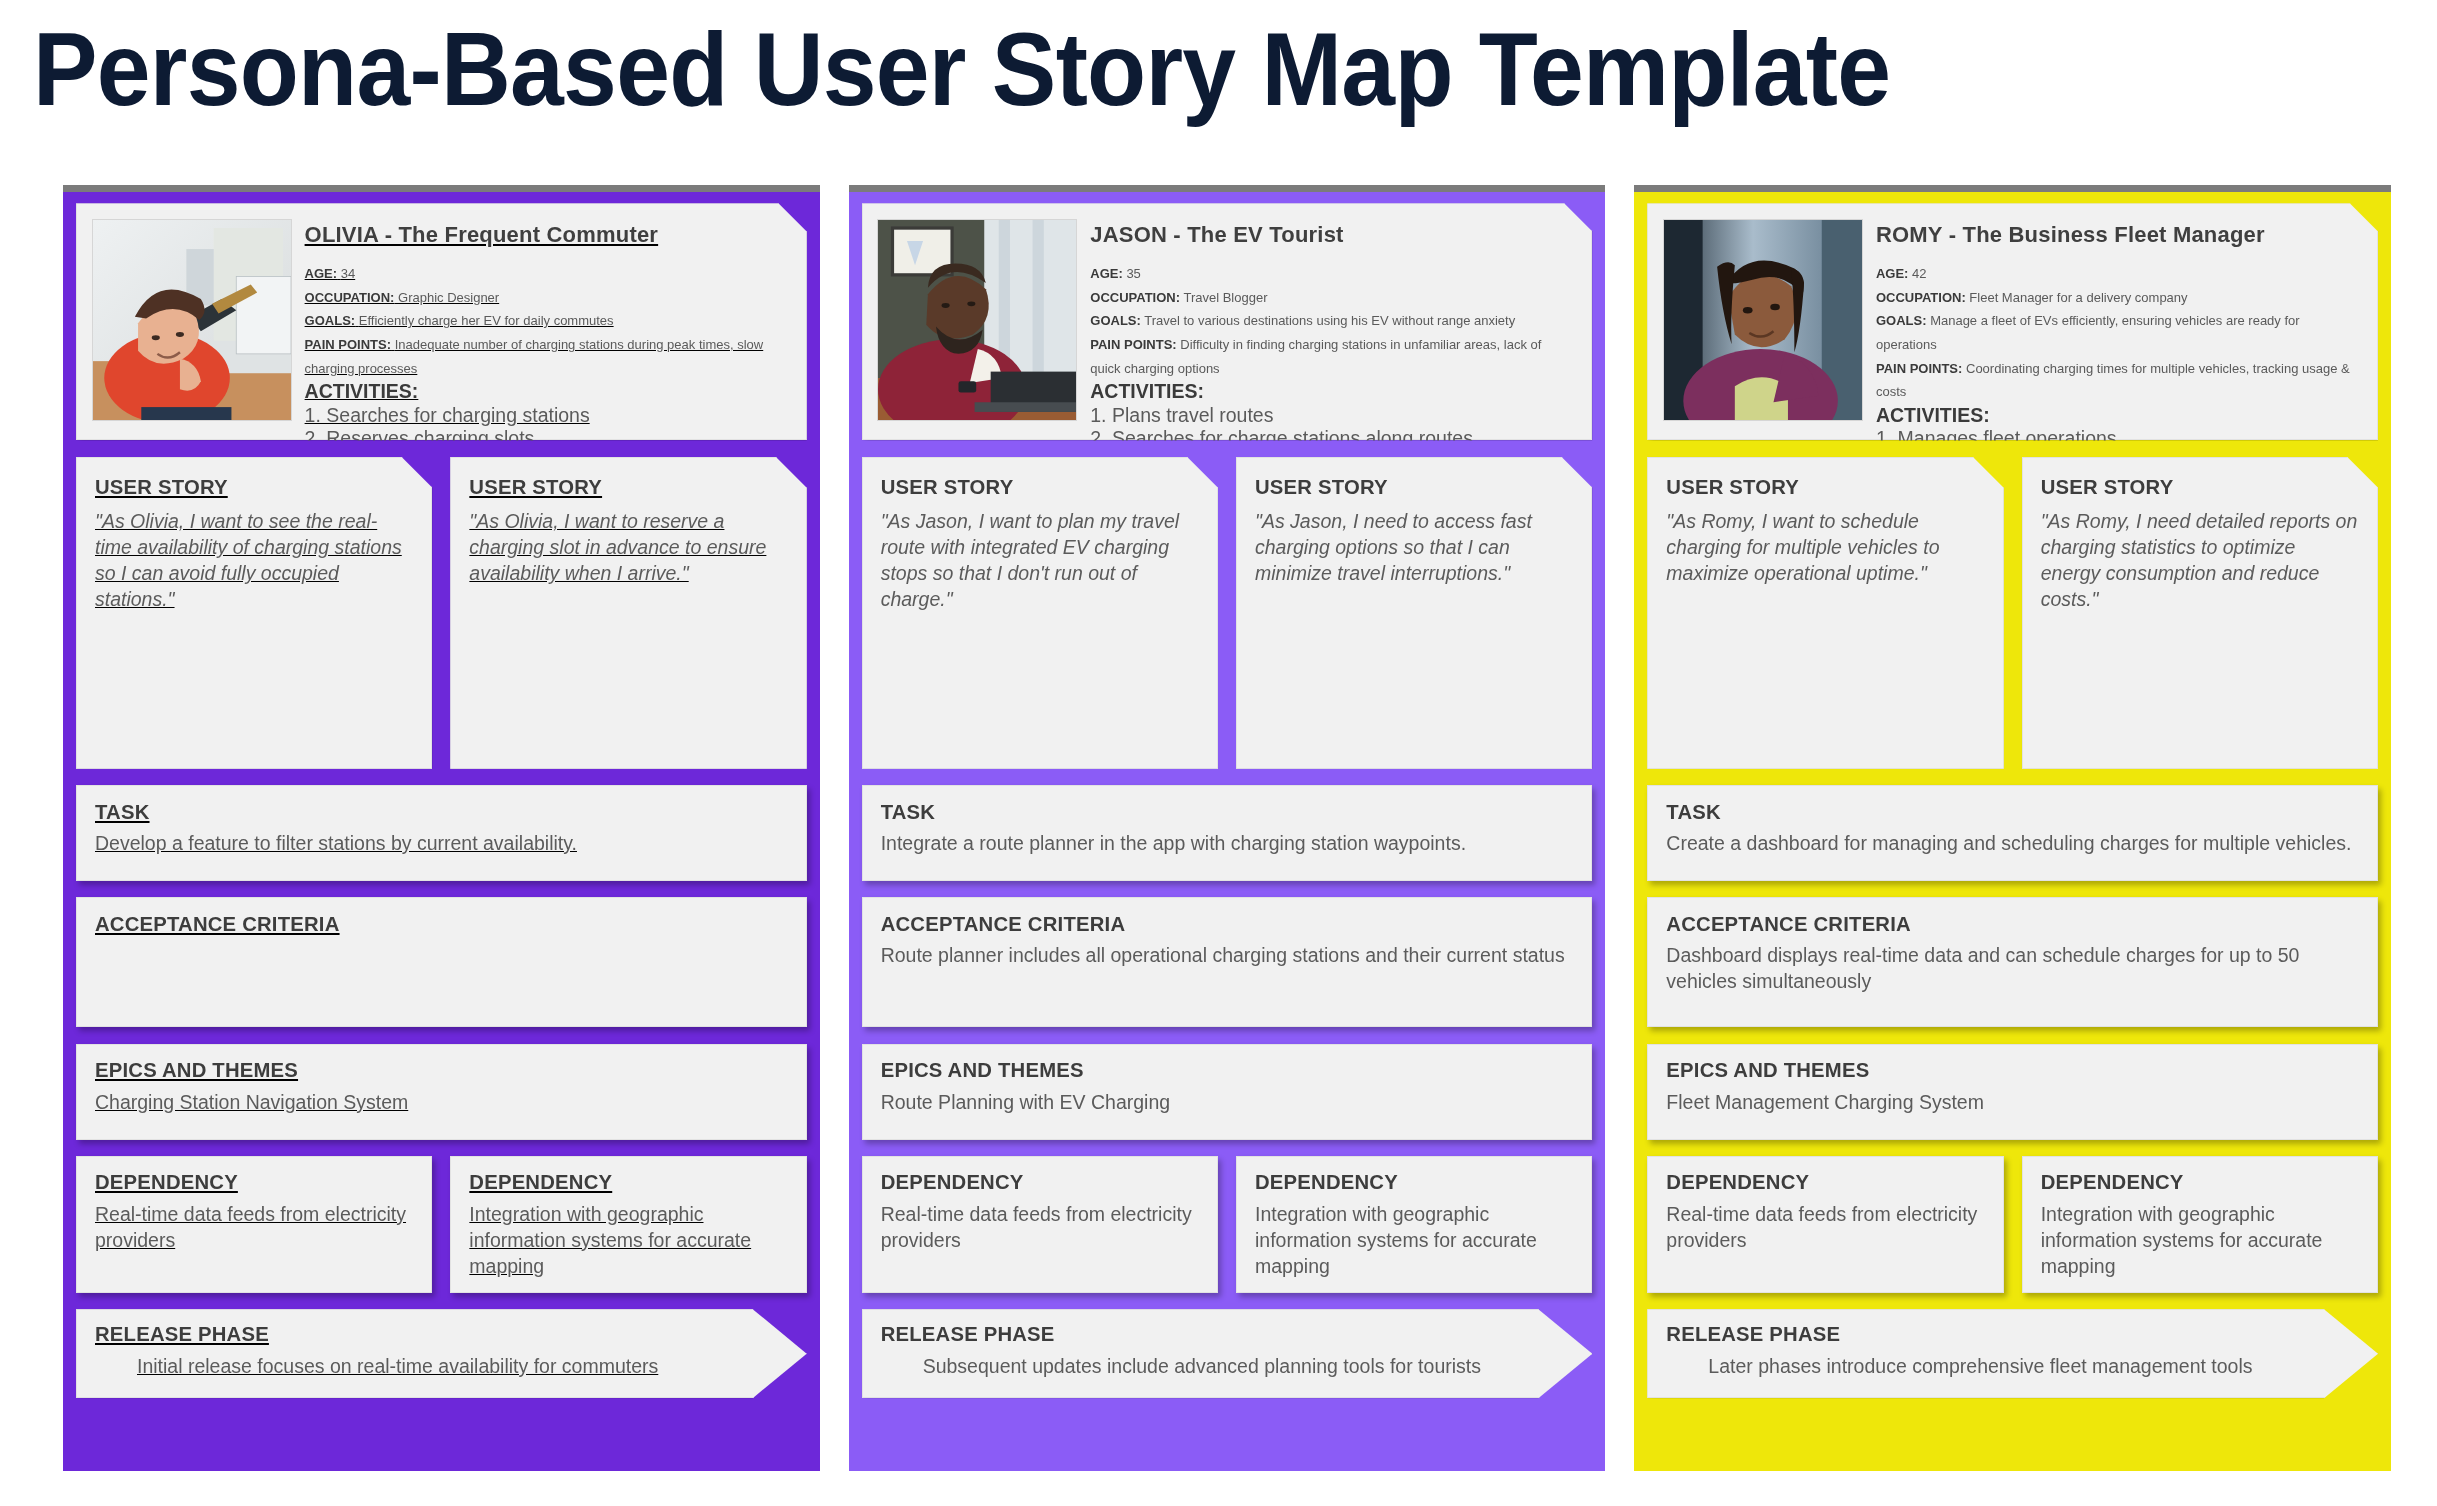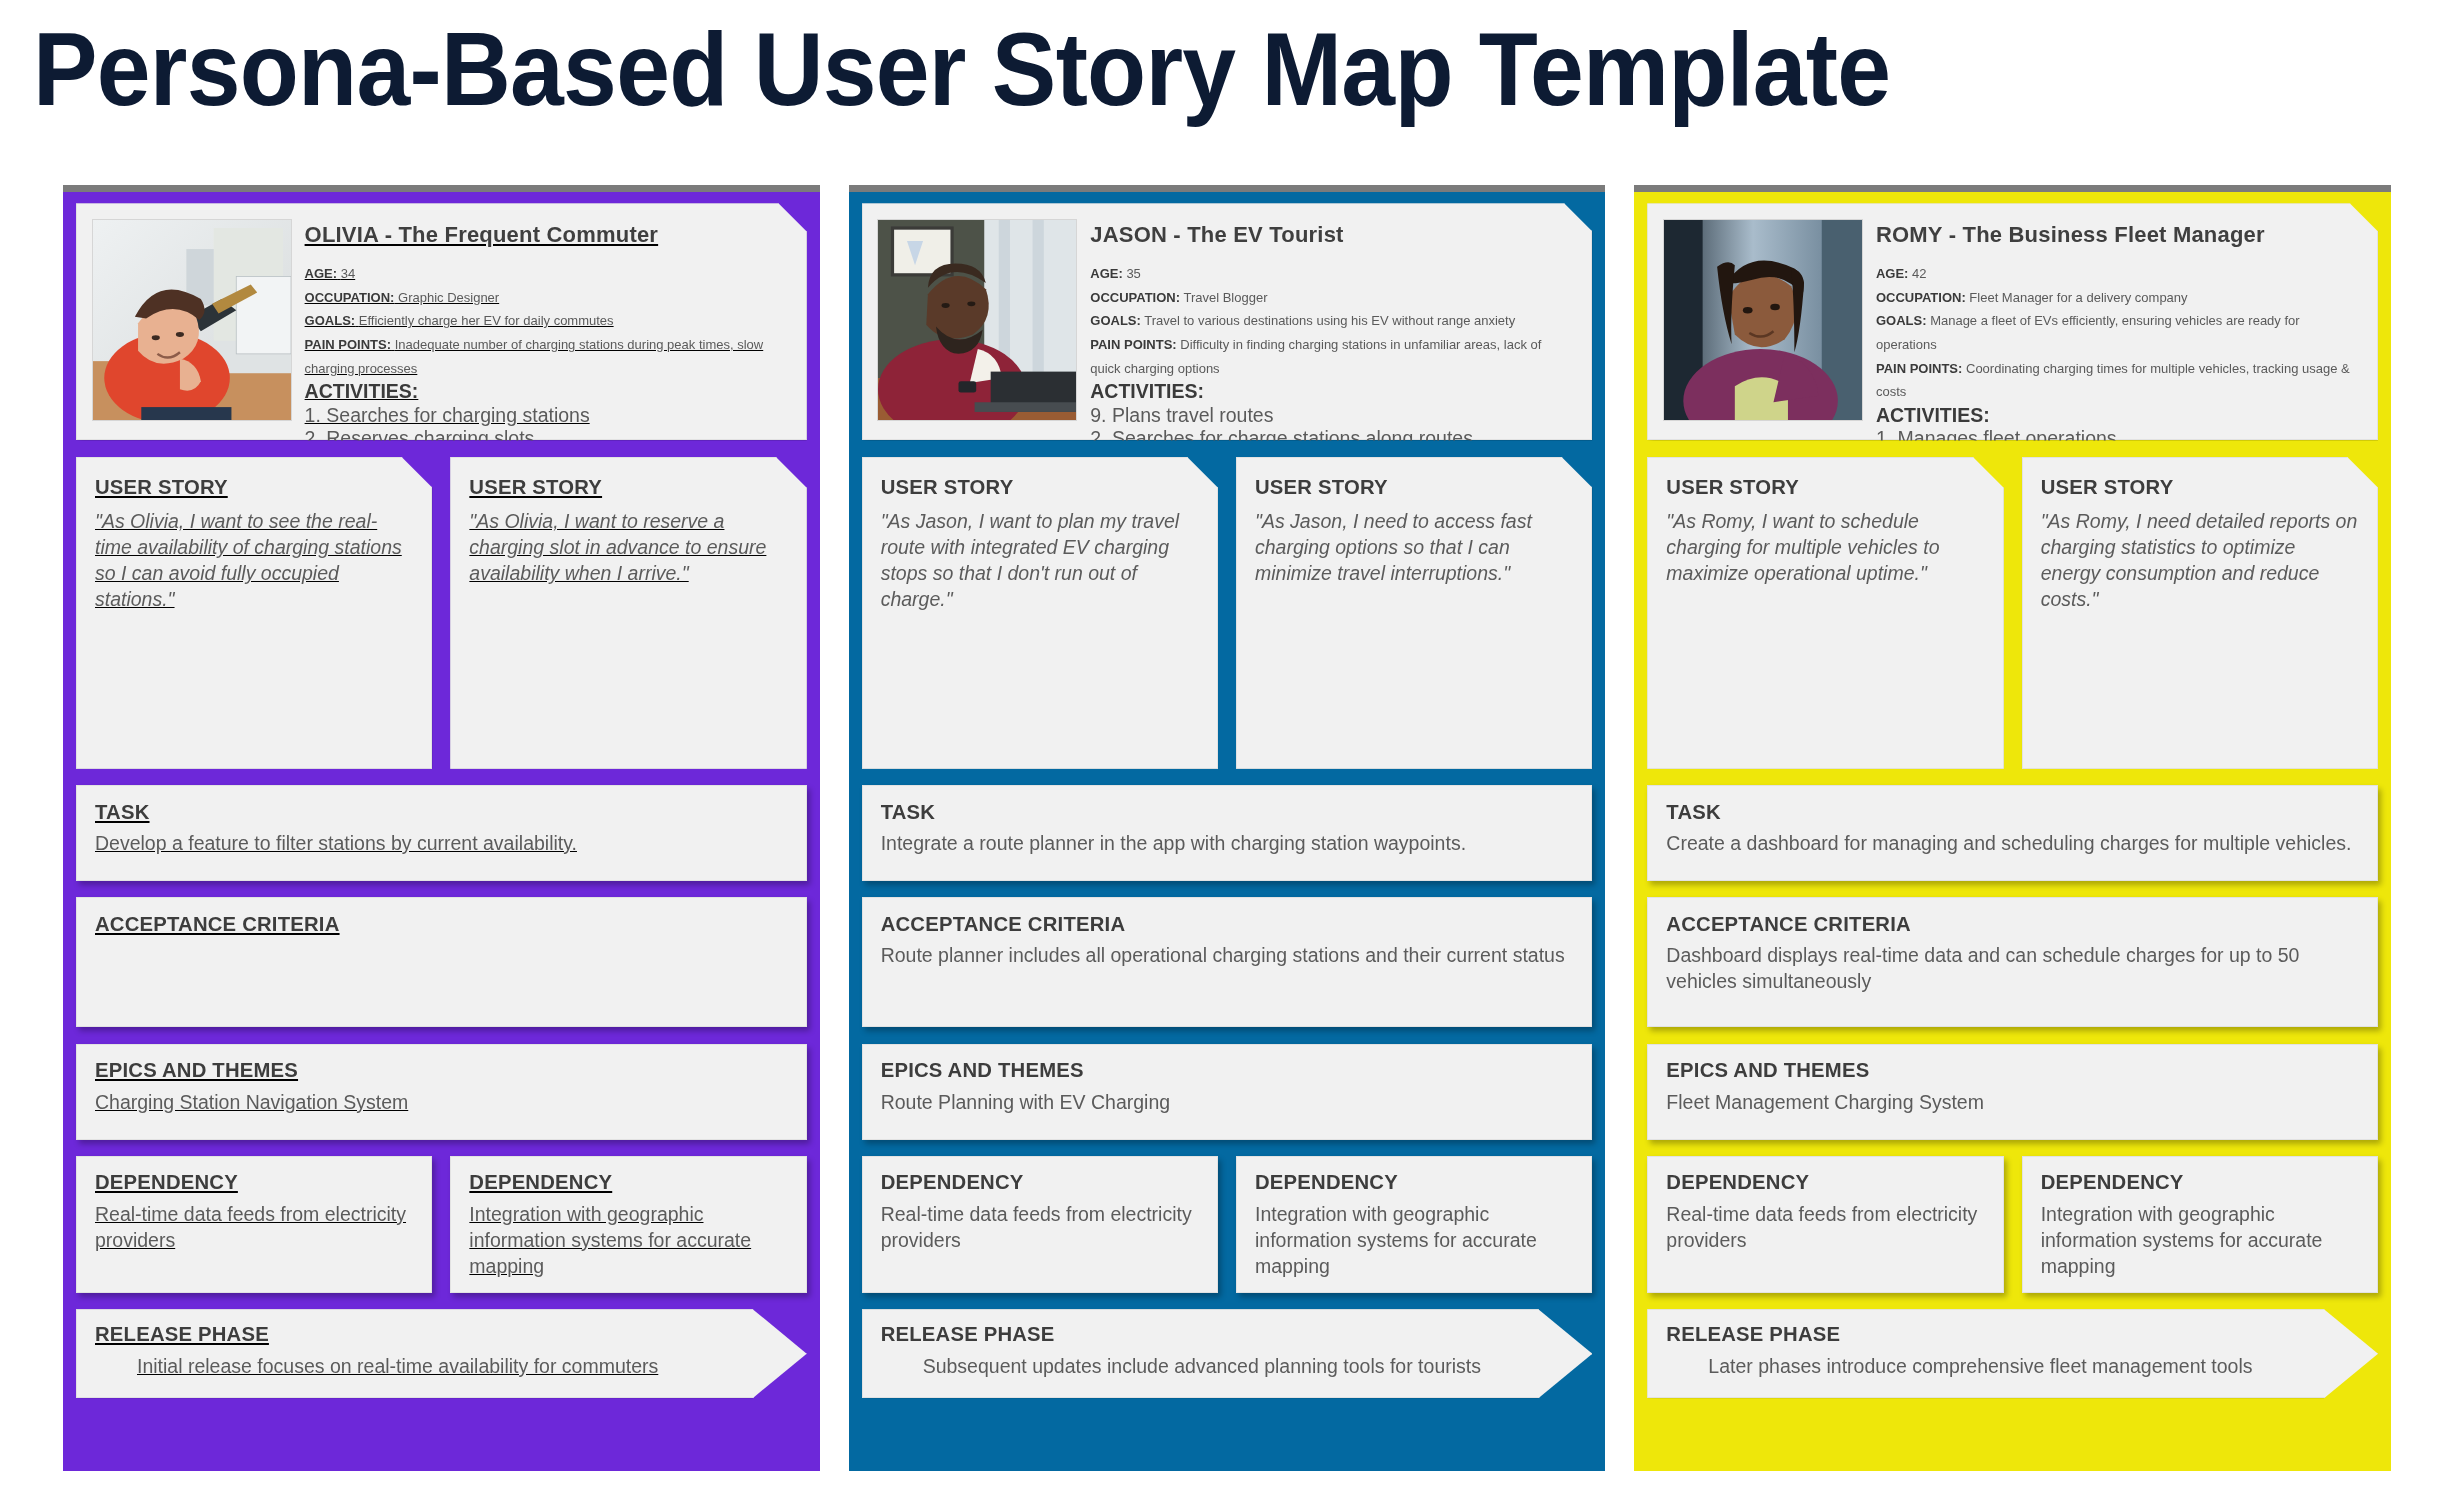--- a/index.html
+++ b/index.html
@@ -35,21 +35,21 @@
     display: flex;
     gap: 29px;
   }
   .col {
     position: relative;
     width: 757px;
     border-top: 7.3px solid #7b7b7b;
     padding: 11.4px 13px 0 13px;
   }
   .col-green  { background: #6d28d9; text-decoration: underline; }
-  .col-blue   { background: #0369a1; }
+  .col-blue   { background: #8b5cf6; }
   .col-yellow { background: #eee70a; }
 
   
   .card {
     background: #f1f1f1;
     border: 0.8px solid #e2e2e2;
     box-shadow: 3.3px 4.1px 5.7px rgba(0,0,0,0.28);
     position: relative;
   }
 
@@ -273,21 +273,21 @@
           </div>
           <div class="persona-line">
             <b>GOALS:</b> 
             <span>Travel to various destinations using his EV without range anxiety</span>
           </div>
           <div class="persona-line">
             <b>PAIN POINTS:</b> 
             <span>Difficulty in finding charging stations in unfamiliar areas, lack of quick charging options</span>
           </div>
           <div class="persona-act-title">ACTIVITIES:</div>
-          <div class="persona-act">9. Plans travel routes</div>
+          <div class="persona-act">1. Plans travel routes</div>
           <div class="persona-act">2. Searches for charge stations along routes</div>
           <div class="persona-act">3. Quick charges</div>
         </div>
       </div>
 
       <div class="row">
         <div class="card story-card">
           <div class="kicker">USER STORY</div>
           <div class="story-body">"As Jason, I want to plan my travel route with integrated EV charging stops so that I don't run out of charge."</div>
         </div>

